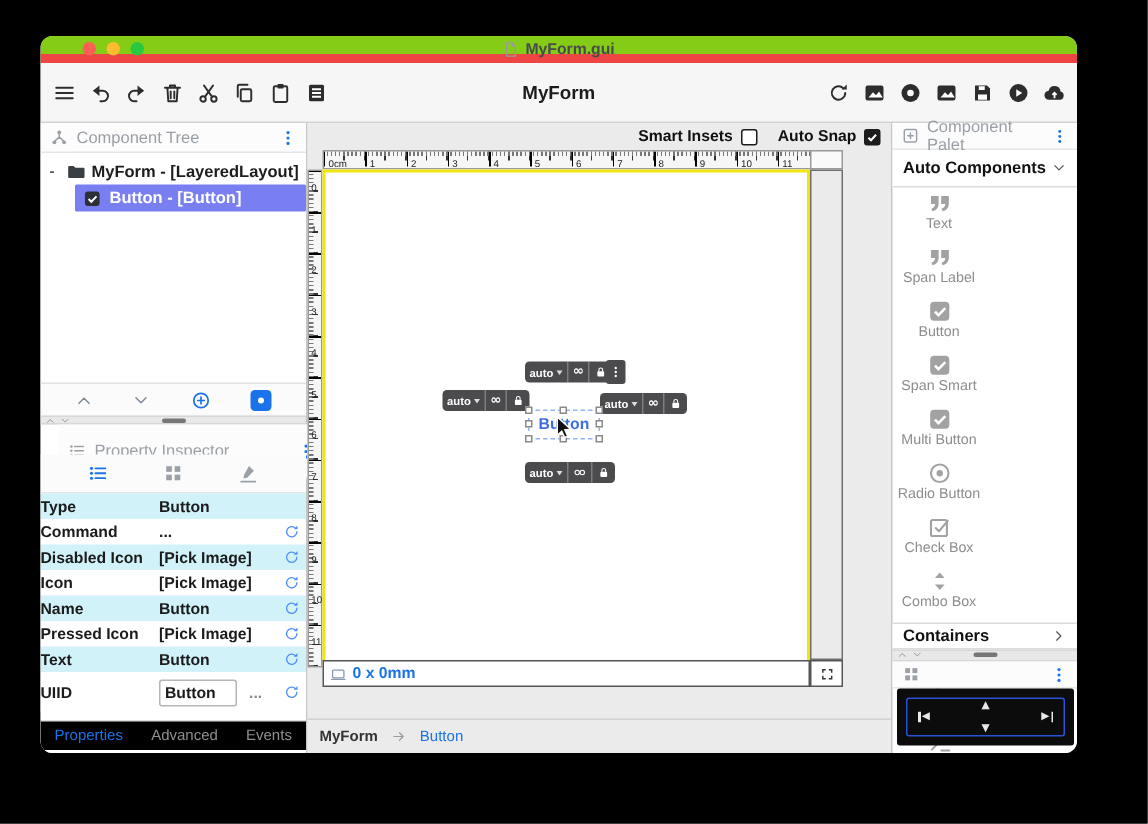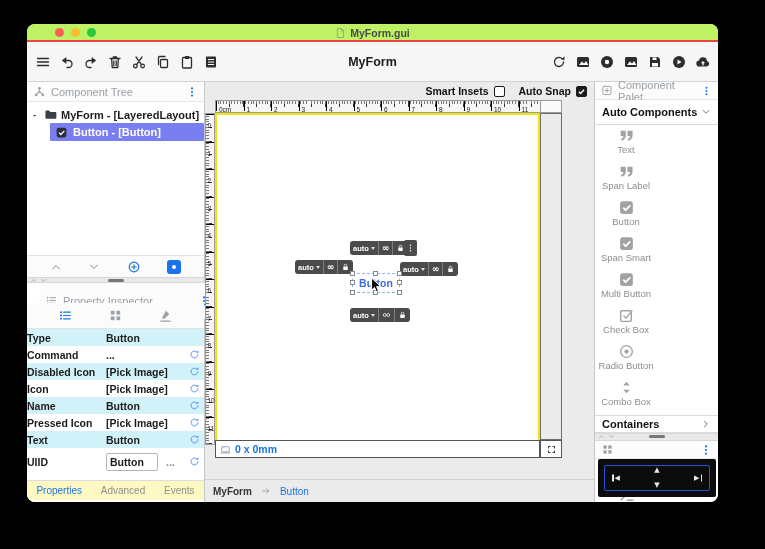--- a/index.html
+++ b/index.html
@@ -9,21 +9,21 @@
   svg{display:block}
   svg .s{fill:none;stroke:currentColor;stroke-width:1.3;stroke-linecap:round;stroke-linejoin:round}
   svg .f{fill:currentColor}
   [data-icon]{display:inline-block}
   [data-icon] svg{width:100%;height:100%}
 
   .window{position:absolute;left:27px;top:24px;width:691px;height:478px;background:#f0f0f1;
     border-radius:8px;overflow:hidden;box-shadow:0 12px 34px rgba(0,0,0,.65)}
 
   
-  .titlebar{position:absolute;left:0;top:0;width:100%;height:18px;background:#bef264;border-bottom:2px solid #ef4444;text-decoration:underline;}
+  .titlebar{position:absolute;left:0;top:0;width:100%;height:18px;background:#84cc16;border-bottom:6px solid #ef4444;text-decoration:underline;}
   .lights{position:absolute;left:28px;top:4px;display:flex;gap:7px}
   .light{width:9px;height:9px;border-radius:50%}
   .title-center{position:absolute;left:0;right:0;top:0;height:18px;display:flex;align-items:center;justify-content:center;gap:4px;
     font-size:10.5px;font-weight:bold;color:#4a4a4a}
   .doc-ic{width:11px;height:12px;color:#9a9a9a}
 
   
   .toolbar{position:absolute;left:0;top:18px;width:100%;height:40px;background:#f6f6f6;border-bottom:1px solid #d2d2d2}
   .tb-group{position:absolute;top:0;height:40px;display:flex;align-items:center;gap:8px}
   .tb-left{left:8px}.tb-right{right:7px}
@@ -69,21 +69,21 @@
   .prop-table{position:absolute;left:0;top:247px;width:100%}
   .prop-row{display:flex;align-items:center;height:17px;background:#fff;font-size:10.5px;font-weight:bold;color:#1b1b1b;padding-right:4px}
   .prop-row.shade{background:#d2f2fa}
   .prop-row.tall{height:27px}
   .prop-label{width:79px;padding-left:0;white-space:nowrap;overflow:hidden}
   .prop-value{flex:1;white-space:nowrap;overflow:hidden}
   .reset{width:11px;height:11px;color:#4f8ef7;margin-left:auto}
   .uiid-input{width:52px;height:18px;border:1px solid #b5b5b5;border-radius:2px;font-size:10.5px;font-weight:bold;
     font-family:inherit;padding:0 3px;color:#1b1b1b;background:#fff}
   .uiid-more{color:#8a8a8a;margin-left:8px;font-weight:bold}
-  .prop-tabs{position:absolute;left:0;top:398px;width:100%;height:20px;background:#fef9c3;border-top:1px solid #ddd;
+  .prop-tabs{position:absolute;left:0;top:398px;width:100%;height:20px;background:#000000;border-top:1px solid #ddd;
     display:flex;align-items:center;justify-content:space-around;font-size:10px}
   .ptab{color:#8f8f8f}
   .ptab.active{color:#1a73e8}
 
   
   .center-panel{position:absolute;left:178px;top:58px;width:389px;height:420px;background:#ebebec}
   .topbar{position:absolute;left:0;top:0;width:100%;height:18px;display:flex;align-items:center;justify-content:flex-end;
     gap:14px;padding-right:7px;font-size:10.5px;font-weight:bold;color:#111}
   .cbwrap{display:flex;align-items:center;gap:5px}
   .cb{width:11px;height:11px;border:1.5px solid #1c1c1c;border-radius:2px;background:#fff}
@@ -715,36 +715,36 @@
           <div class="pal-cell">
             <span class="pal-icon" data-icon="check-filled">
               <svg viewBox="0 0 16 16" xmlns="http://www.w3.org/2000/svg">
                 <rect class="f" x="2" y="2" width="12" height="12" rx="2.5"></rect>
                 <path d="M5 8.2l2.2 2.3L11.5 6" stroke="#fff" stroke-width="1.6" fill="none"></path>
               </svg>
             </span>
             <span class="pal-label">Multi Button</span>
           </div>
           <div class="pal-cell">
+            <span class="pal-icon" data-icon="radio">
+              <svg viewBox="0 0 16 16" xmlns="http://www.w3.org/2000/svg">
+                <circle class="s" cx="8" cy="8" r="5.5" stroke-width="1.4"></circle>
+                <circle class="f" cx="8" cy="8" r="2"></circle>
+              </svg>
+            </span>
+            <span class="pal-label">Radio Button</span>
+          </div>
+          <div class="pal-cell">
             <span class="pal-icon" data-icon="check-outline">
               <svg viewBox="0 0 16 16" xmlns="http://www.w3.org/2000/svg">
                 <rect class="s" x="2.5" y="3.5" width="10" height="10" rx="1"></rect>
                 <path class="s" d="M5.5 8.5l2 2L13 4" stroke-width="1.6"></path>
               </svg>
             </span>
             <span class="pal-label">Check Box</span>
-          </div>
-          <div class="pal-cell">
-            <span class="pal-icon" data-icon="radio">
-              <svg viewBox="0 0 16 16" xmlns="http://www.w3.org/2000/svg">
-                <circle class="s" cx="8" cy="8" r="5.5" stroke-width="1.4"></circle>
-                <circle class="f" cx="8" cy="8" r="2"></circle>
-              </svg>
-            </span>
-            <span class="pal-label">Radio Button</span>
           </div>
           <div class="pal-cell">
             <span class="pal-icon" data-icon="combo">
               <svg viewBox="0 0 16 16" xmlns="http://www.w3.org/2000/svg">
                 <path class="f" d="M8 2.5l3 3.5H5z"></path>
                 <path class="f" d="M8 13.5L5 10h6z"></path>
               </svg>
             </span>
             <span class="pal-label">Combo Box</span>
           </div>

